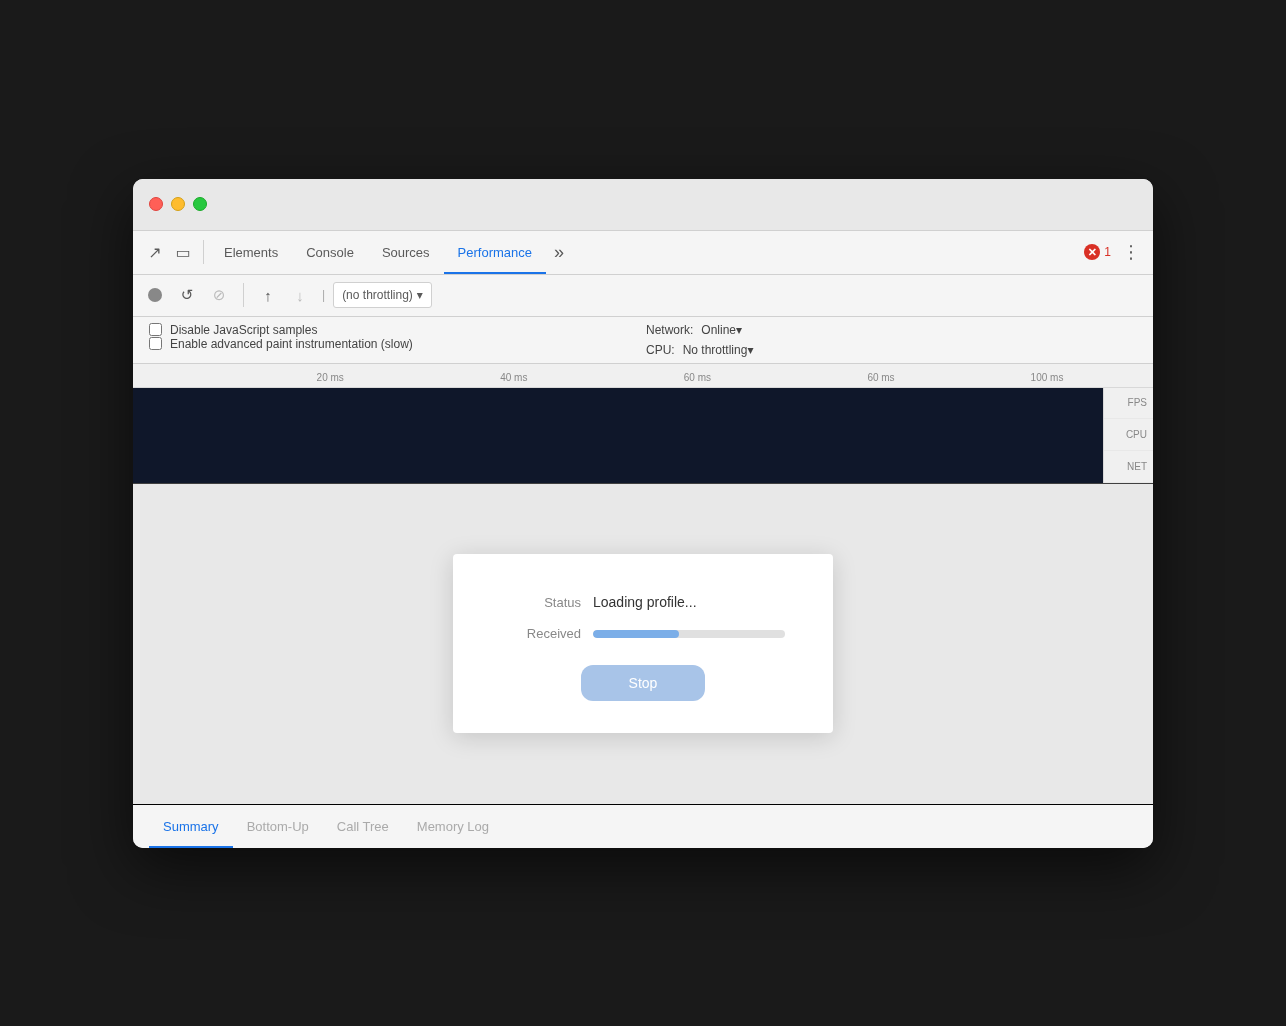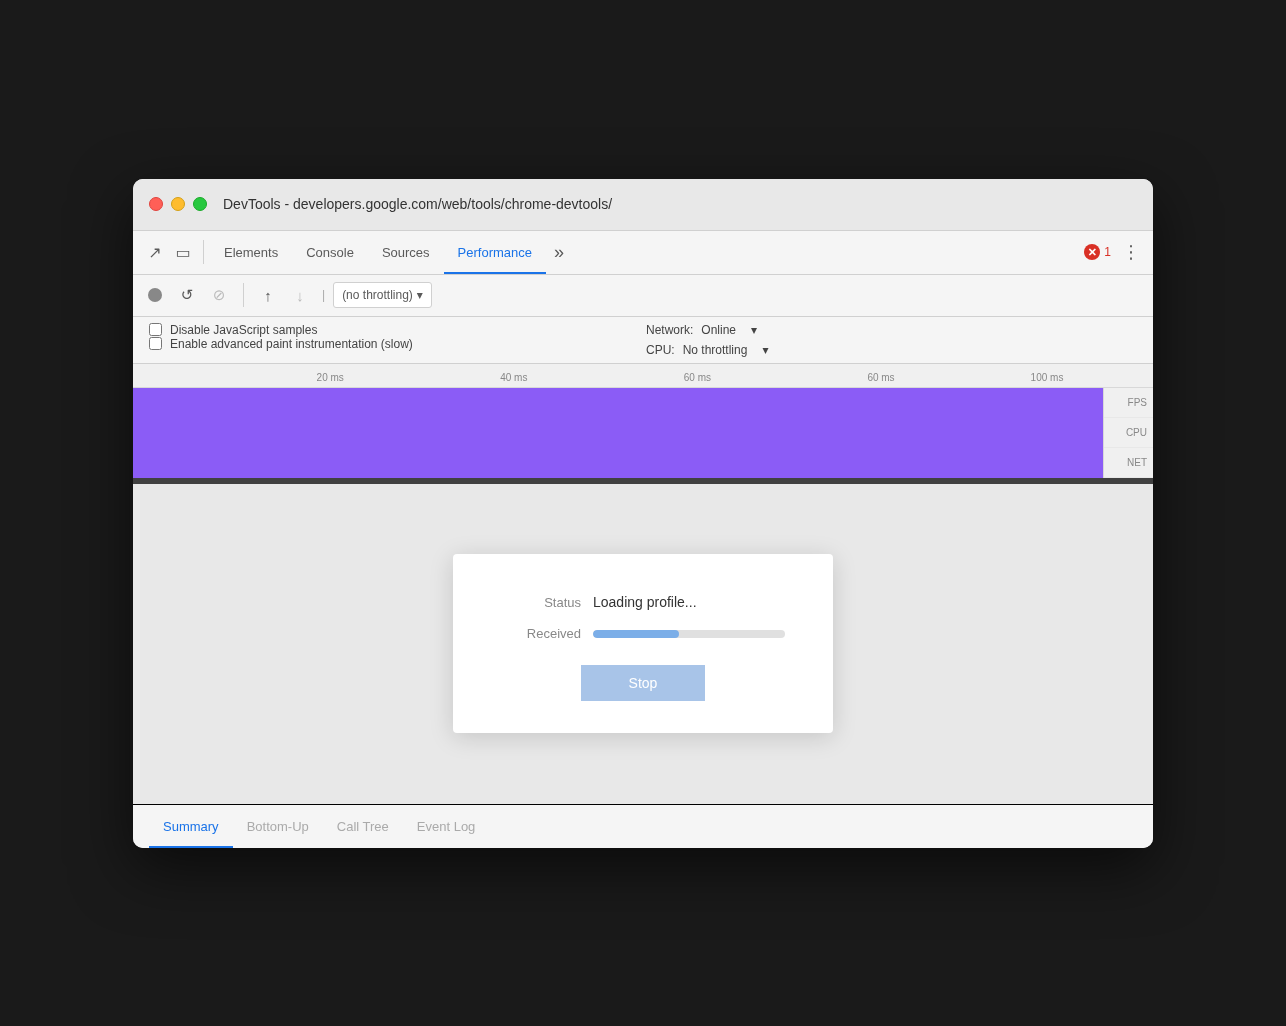--- a/index.html
+++ b/index.html
@@ -240,25 +240,25 @@
       color: #444;
     }
     .select-dropdown {
       background: transparent;
       border: none;
       font-size: 12px;
       color: #444;
       cursor: pointer;
       display: flex;
       align-items: center;
-      gap: 15px;
+      gap: 0;
     }
     .timeline-area {
-      background: #8b5cf6;
-      border-bottom: 6px solid #404040;
+      background: #0f172a;
+      border-bottom: 1px solid #404040;
       height: 120px;
       position: relative;
       overflow: hidden;
     }
     .timeline-ruler {
       position: absolute;
       top: 0;
       left: 0;
       right: 0;
       height: 24px;
@@ -346,21 +346,21 @@
     }
     .progress-bar-fill {
       height: 100%;
       background: #7baee8;
       border-radius: 4px;
       transition: width 0.3s;
     }
     .stop-button {
       background: #a8c4e8;
       border: none;
-      border-radius: 0;
+      border-radius: 12px;
       color: white;
       font-size: 14px;
       font-weight: 500;
       padding: 10px 48px;
       cursor: pointer;
       margin-top: 8px;
     }
     .bottom-tabs {
       background: #f5f5f5;
       border-top: 1px solid #000000;
@@ -397,21 +397,20 @@
 <body>
 
 <div class="window">
 
   <div class="titlebar">
     <div class="traffic-lights">
       <div class="traffic-light tl-close"></div>
       <div class="traffic-light tl-minimize"></div>
       <div class="traffic-light tl-maximize"></div>
     </div>
-    <span class="title-text">DevTools - developers.google.com/web/tools/chrome-devtools/</span>
   </div>
 
   <div class="devtools-tabs">
     <button class="devtools-icon-btn" title="Select element">
       <span>↗</span>
     </button>
     <button class="devtools-icon-btn" title="Toggle device toolbar">
       <span>▭</span>
     </button>
     <div class="separator-v"></div>
@@ -529,17 +528,17 @@
     <div class="bottom-tab active">
       <span>Summary</span>
     </div>
     <div class="bottom-tab">
       <span>Bottom-Up</span>
     </div>
     <div class="bottom-tab">
       <span>Call Tree</span>
     </div>
     <div class="bottom-tab">
-      <span>Event Log</span>
+      <span>Memory Log</span>
     </div>
   </div>
 
 </div>
 
 </body></html>

